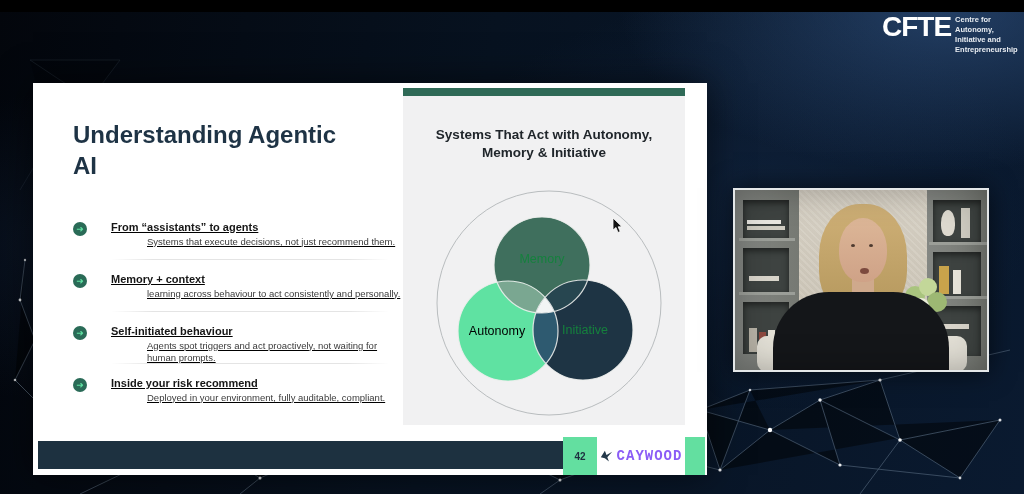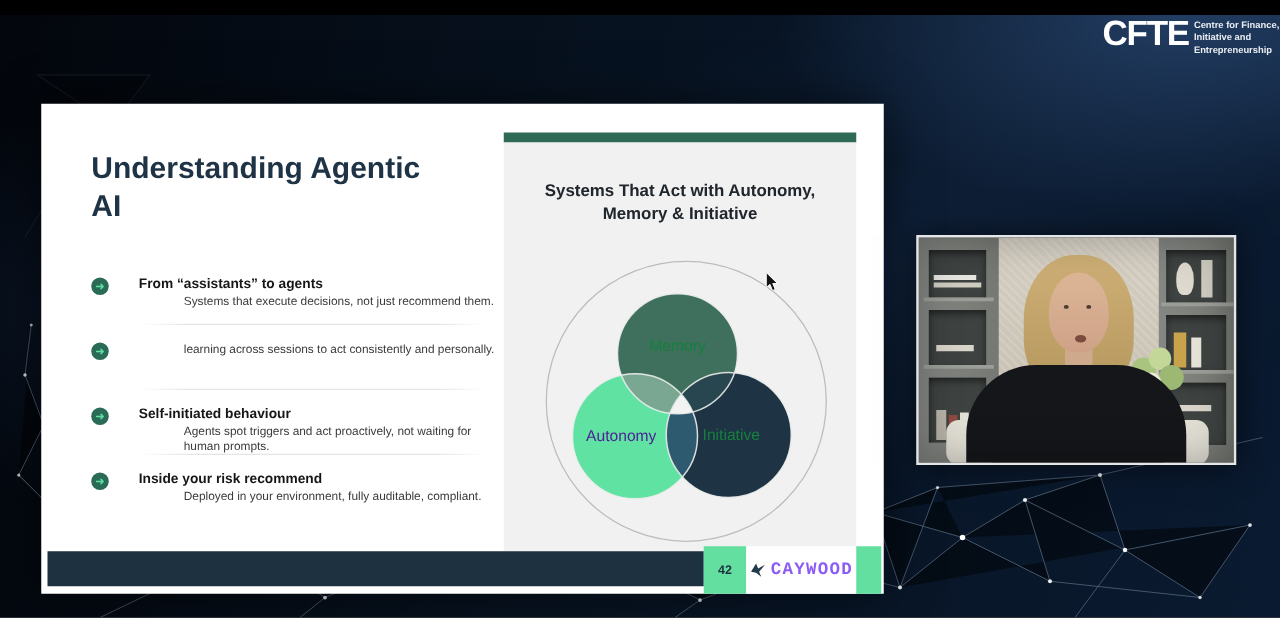--- a/index.html
+++ b/index.html
@@ -24,34 +24,34 @@
   #cfte .big{font-size:28px;font-weight:bold;letter-spacing:-1px;line-height:1;}
   #cfte .tag{margin-left:4px;margin-top:2px;font-size:7.5px;font-weight:600;color:#e9edf2;line-height:1.35;}
 
   
   #slide{left:33px;top:83px;width:674px;height:392px;background:#fff;box-shadow:0 0 34px rgba(0,0,0,.55);}
   #slide-title{left:40px;top:36px;width:280px;font-size:24px;line-height:1.3;font-weight:bold;color:#1e3345;}
   .bullet{left:40px;width:330px;display:flex;align-items:flex-start;}
   .bullet .ico{flex:0 0 14px;width:14px;height:14px;border-radius:50%;background:#2a6b57;
     display:flex;align-items:center;justify-content:center;margin-top:1px;}
   .bullet .ico span{color:#5fe1a1;font-size:9px;line-height:1;}
-  .bullet .txt{margin-left:24px;}
+  .bullet .txt{margin-left:24px;text-decoration:underline;}
   .bullet .hd{font-size:11px;font-weight:bold;color:#161616;line-height:1.25;}
   .bullet .bd{font-size:9.5px;color:#3a3a3a;line-height:1.3;margin-top:1px;margin-left:36px;}
   .divider{left:78px;width:278px;height:1px;
     background:linear-gradient(90deg,rgba(0,0,0,0),#e4e4e4 15%,#e4e4e4 85%,rgba(0,0,0,0));}
 
   
-  #panel{left:370px;top:23px;width:282px;height:337px;}
+  #panel{left:370px;top:5px;width:282px;height:337px;}
   #panel-bar{left:0;top:0;width:282px;height:8px;background:#2f6a57;}
   #panel-body{left:0;top:8px;width:282px;height:329px;background:#f1f1f2;}
   #venn-heading{left:21px;top:30px;width:240px;text-align:center;font-size:13.5px;font-weight:bold;color:#20262b;line-height:1.35;}
   .vlabel{transform:translate(-50%,-50%);font-size:12.5px;white-space:nowrap;}
   .vlabel.light{color:#15803d;}
-  .vlabel.dark{color:#4c1d95;}
+  .vlabel.dark{color:#000000;}
 
   
   #footer-bar{left:5px;top:358px;width:525px;height:28px;background:#1d3140;}
   #page-badge{left:530px;top:354px;width:34px;height:38px;background:#63dfa0;
     display:flex;align-items:center;justify-content:center;font-size:10px;font-weight:bold;color:#1e3040;}
   #caywood{left:564px;top:354px;width:88px;height:38px;background:#fff;
     display:flex;align-items:center;justify-content:center;gap:4px;}
   #caywood .word{font-size:14px;font-weight:600;letter-spacing:1px;color:#8b5cf6;font-family:Liberation Mono, monospace;}
   #footer-cap{left:652px;top:354px;width:20px;height:38px;background:#63dfa0;}
 
@@ -124,21 +124,21 @@
       <circle cx="750" cy="390" r="1.3" opacity=".8"></circle>
         <circle cx="25" cy="260" r="1.2" opacity=".7"></circle>
     </g>
   </svg>
 
   <div id="topstrip" class="abs"></div>
 
   <div id="cfte" class="abs">
     <div class="big">CFTE</div>
     <div class="tag">
-      <div>Centre for Finance,</div>
+      <div>Centre for Autonomy,</div>
       <div>Initiative and</div>
       <div>Entrepreneurship</div>
     </div>
   </div>
 
   <div id="slide" class="abs">
     <div id="slide-title" class="abs">Understanding Agentic AI</div>
 
     <div class="bullet abs" style="top:138px">
       <div class="ico">
@@ -149,21 +149,22 @@
         <div class="bd">Systems that execute decisions, not just recommend them.</div>
       </div>
     </div>
     <div class="divider abs" style="top:176px"></div>
 
     <div class="bullet abs" style="top:190px">
       <div class="ico">
           <span>➜</span>
         </div>
       <div class="txt">
-        <div class="bd">learning across sessions to act consistently and personally.</div>
+        <div class="hd">Memory + context</div>
+        <div class="bd">learning across behaviour to act consistently and personally.</div>
       </div>
     </div>
     <div class="divider abs" style="top:228px"></div>
 
     <div class="bullet abs" style="top:242px">
       <div class="ico">
           <span>➜</span>
         </div>
       <div class="txt">
         <div class="hd">Self-initiated behaviour</div>

